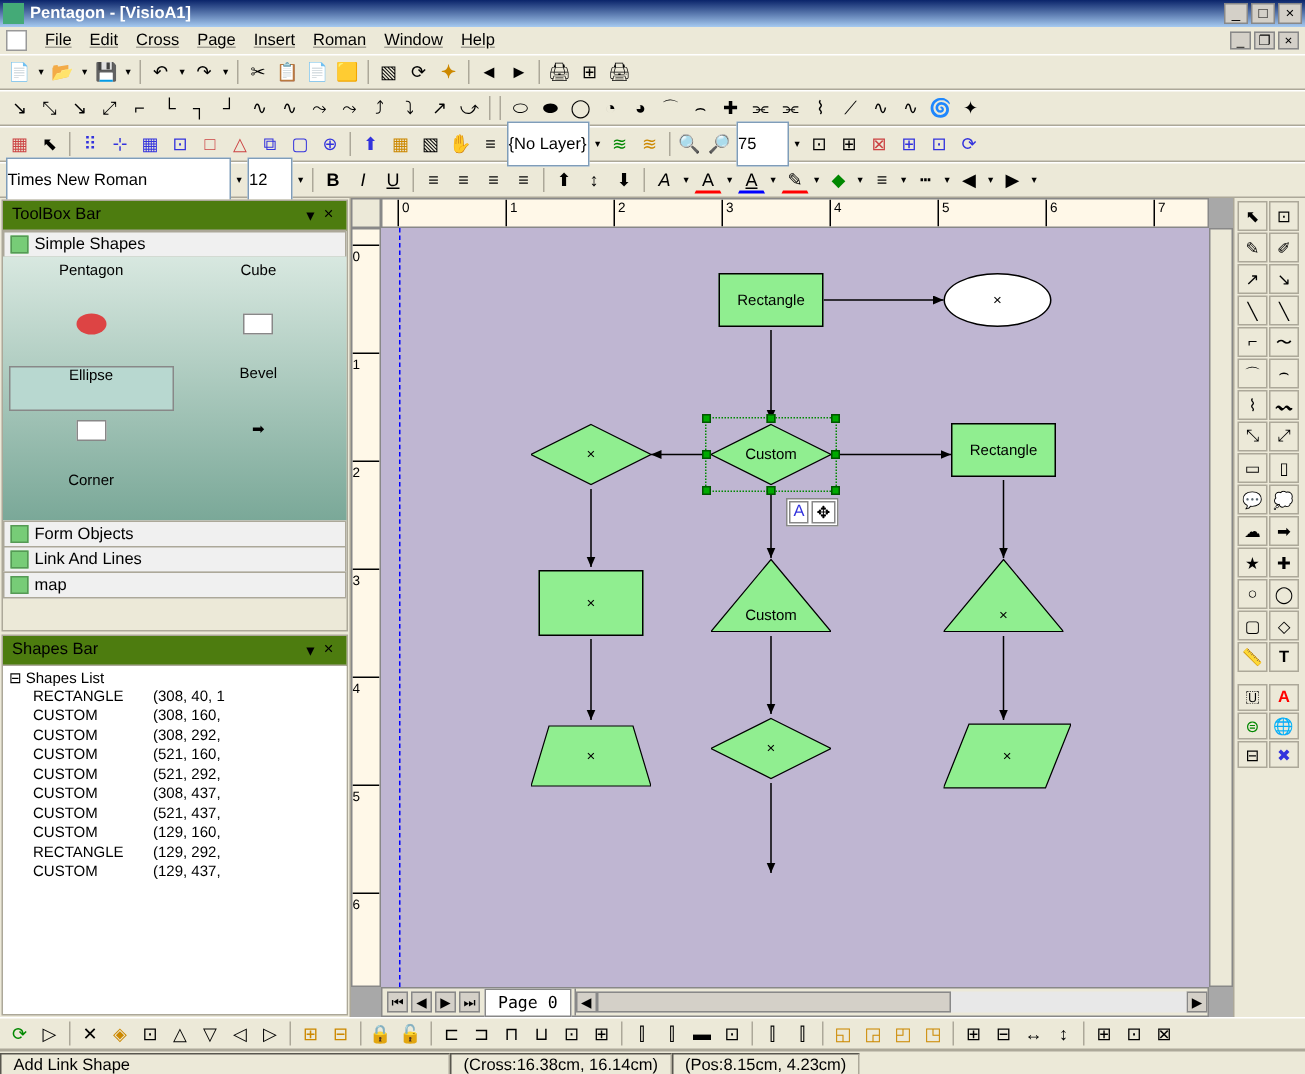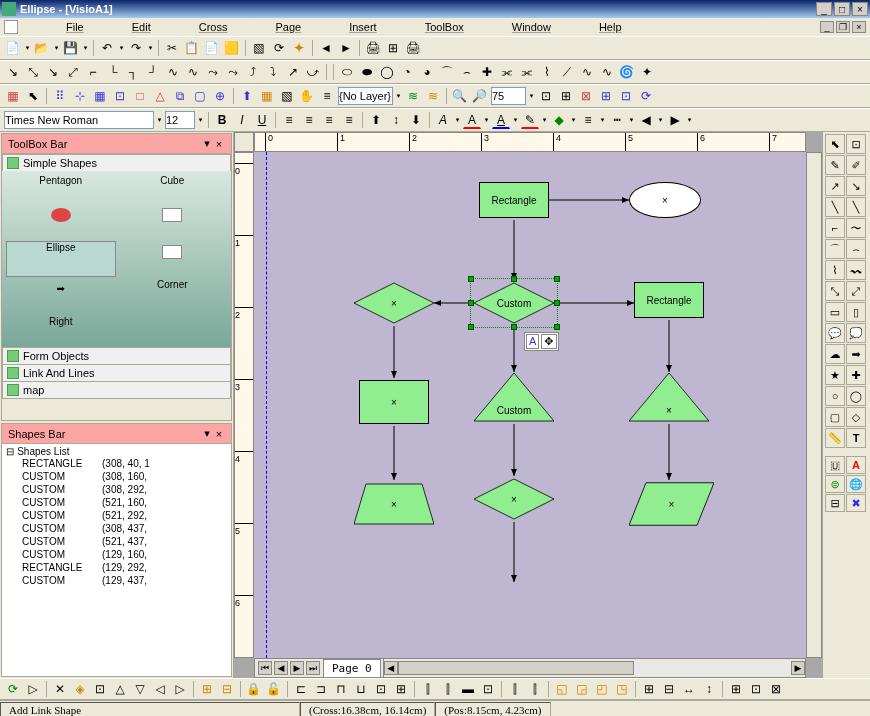--- a/index.html
+++ b/index.html
@@ -2,38 +2,38 @@
 <html><head>
 <meta charset="utf-8">
 <style>
 * { box-sizing: border-box; margin: 0; padding: 0; }
 body { font-family: Tahoma, Arial, sans-serif; font-size: 11px; background: #ece9d8; width: 870px; height: 716px; overflow: hidden; }
 .titlebar { background: linear-gradient(#0a246a, #a6caf0); height: 18px; display: flex; align-items: center; padding: 0 2px; color: white; }
 .titlebar .icon { width: 14px; height: 14px; background: #4a7; margin-right: 4px; }
 .titlebar .title { font-weight: bold; flex: 1; font-size: 11px; }
 .titlebar .winbtns { display: flex; gap: 2px; }
 .titlebar .winbtn { width: 16px; height: 14px; background: #d4d0c8; border: 1px solid #888; display: flex; align-items: center; justify-content: center; font-size: 10px; cursor: pointer; color: #000; }
-.menubar { background: #ece9d8; height: 18px; display: flex; align-items: center; padding: 0 4px; position: relative; gap: 36px; }
+.menubar { background: #ece9d8; height: 18px; display: flex; align-items: center; padding: 0 4px; position: relative; }
 .menubar .menuicon { width: 14px; height: 14px; background: #fff; border: 1px solid #999; margin-right: 6px; }
 .menubar .menuitem { padding: 2px 6px; cursor: pointer; text-decoration: underline; text-decoration-color: rgba(0,0,0,0.3); }
 .menubar .mdi-btns { position: absolute; right: 4px; display: flex; gap: 2px; }
 .menubar .mdi-btn { width: 14px; height: 12px; background: #d4d0c8; border: 1px solid #888; cursor: pointer; display:flex;align-items:center;justify-content:center;font-size:9px; }
 .toolbar { background: #ece9d8; border-top: 1px solid #fff; border-bottom: 1px solid #aca899; height: 24px; display: flex; align-items: center; padding: 0 4px; gap: 2px; }
 .toolbar .tbtn { width: 18px; height: 18px; border: 1px solid transparent; display: flex; align-items: center; justify-content: center; cursor: pointer; font-size: 12px; }
 .toolbar .sep { width: 1px; height: 16px; background: #aca899; margin: 0 2px; }
 .toolbar .drop { width: 7px; font-size: 7px; cursor: pointer; text-align:center; }
-.toolbar select, .toolbar input { font-size: 11px; border: 1px solid #7f9db9; background: white; height: 18px; }
+.toolbar select, .toolbar input { font-size: 11px; border: 1px solid #7f9db9; background: white; height: 30px; }
 .toolbar input.fontname { width: 150px; }
 .toolbar input.fontsize { width: 30px; }
 .toolbar input.layer { width: 55px; }
 .toolbar input.zoom { width: 35px; }
 .workarea { display: flex; height: 546px; }
 .leftpanels { width: 234px; display: flex; flex-direction: column; border-right: 1px solid #aca899; }
 .panel { border: 1px solid #aca899; margin: 1px; background: #ece9d8; display: flex; flex-direction: column; }
-.panel-header { background: #fca5a5; padding: 3px 6px; border-bottom: 1px solid #aca899; display: flex; align-items: center; }
+.panel-header { background: #4d7c0f; padding: 3px 6px; border-bottom: 1px solid #aca899; display: flex; }
 .panel-header .ptitle { flex: 1; }
 .panel-header .pclose { cursor: pointer; width: 12px; text-align: center; }
 .panel-header .pdrop { cursor: pointer; width: 12px; text-align:center; }
 .toolbox { flex: 0 0 288px; }
 .toolbox-cat { padding: 2px 4px; border: 1px solid #aca899; background: #f0f0f0; display: flex; align-items: center; cursor: pointer; margin-bottom: -1px; }
 .toolbox-cat .catico { width: 12px; height: 12px; background: #7c7; border: 1px solid #595; margin-right: 4px; }
 .toolbox-content { background: linear-gradient(#d8e8e0, #7aa898); height: 176px; padding: 4px; display: grid; grid-template-columns: 1fr 1fr; gap: 2px; text-align: center; font-size: 10px; }
 .toolbox-item { display: flex; flex-direction: column; align-items: center; justify-content: flex-start; cursor: pointer; }
 .toolbox-item .ico { width: 20px; height: 14px; margin: 4px 0 2px; }
 .toolbox-item.ellipse-sel { background: #b8d8d0; border: 1px solid #888; }
@@ -64,44 +64,44 @@
 .hscroll .tabbar .tab { padding: 2px 8px; background: #fff; border: 1px solid #888; margin-left: 2px; font-family: monospace; }
 .hscroll .sbar { flex: 1; display: flex; }
 .hscroll .sbar .sbtn { width: 14px; height: 14px; border: 1px solid #888; background: #d4d0c8; cursor: pointer; display:flex;align-items:center;justify-content:center;font-size:9px; }
 .hscroll .sbar .strack { flex: 1; background: #e8e8e8; position: relative; }
 .hscroll .sbar .sthumb { position: absolute; left: 0; width: 60%; top: 0; bottom: 0; background: #d4d0c8; border: 1px solid #888; }
 .rightpanel { width: 48px; border-left: 1px solid #aca899; background: #ece9d8; display: flex; flex-direction: column; padding: 2px; gap: 1px; overflow: hidden; }
 .rightpanel .rrow { display: flex; gap: 1px; }
 .rightpanel .rbtn { width: 20px; height: 20px; border: 1px solid #aca899; display: flex; align-items: center; justify-content: center; cursor: pointer; font-size: 11px; background: #ece9d8; }
 .rightpanel .rbtn.sm { height: 18px; }
 .statusbar { height: 18px; border-top: 1px solid #aca899; background: #ece9d8; display: flex; align-items: center; font-size: 11px; }
-.statusbar .cell { border: 1px inset #aca899; padding: 1px 8px; height: 16px; font-family: Liberation Serif, serif; }
+.statusbar .cell { border: 1px inset #aca899; padding: 1px 8px; height: 16px; }
 .statusbar .cell.main { flex: 0 0 300px; }
 </style>
 </head>
 <body>
 
 <div class="titlebar">
   <div class="icon"></div>
-  <div class="title">Ellipse - [VisioA1]</div>
+  <div class="title">Pentagon - [VisioA1]</div>
   <div class="winbtns">
     <div class="winbtn">_</div>
     <div class="winbtn">□</div>
     <div class="winbtn">×</div>
   </div>
 </div>
 
 <div class="menubar">
   <div class="menuicon"></div>
   <span class="menuitem">File</span>
   <span class="menuitem">Edit</span>
   <span class="menuitem">Cross</span>
   <span class="menuitem">Page</span>
   <span class="menuitem">Insert</span>
-  <span class="menuitem">ToolBox</span>
+  <span class="menuitem">Roman</span>
   <span class="menuitem">Window</span>
   <span class="menuitem">Help</span>
   <div class="mdi-btns">
     <div class="mdi-btn">_</div>
     <div class="mdi-btn">❐</div>
     <div class="mdi-btn">×</div>
   </div>
 </div>
 
 <div class="toolbar">
@@ -280,30 +280,30 @@
         <div class="toolbox-item">
             <div class="ico" style="background:#d44;border-radius:50%"></div>
           </div>
         <div class="toolbox-item">
             <div class="ico" style="background:#fff;border:1px solid #888"></div>
           </div>
         <div class="toolbox-item ellipse-sel">
             <span>Ellipse</span>
           </div>
         <div class="toolbox-item">
+            <span>Bevel</span>
+          </div>
+        <div class="toolbox-item">
             <div class="ico" style="background:#fff;border:1px solid #888"></div>
           </div>
         <div class="toolbox-item">
             <div class="ico">➡</div>
           </div>
         <div class="toolbox-item">
             <span>Corner</span>
-          </div>
-        <div class="toolbox-item">
-            <span>Right</span>
           </div>
       </div>
       <div class="toolbox-cat">
           <div class="catico"></div>
           <span>Form Objects</span>
         </div>
       <div class="toolbox-cat">
           <div class="catico"></div>
           <span>Link And Lines</span>
         </div>

